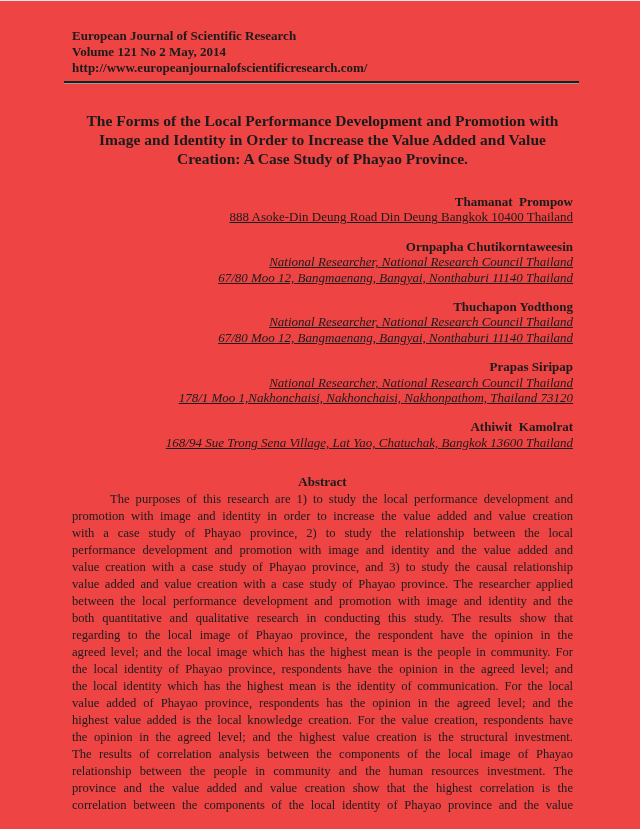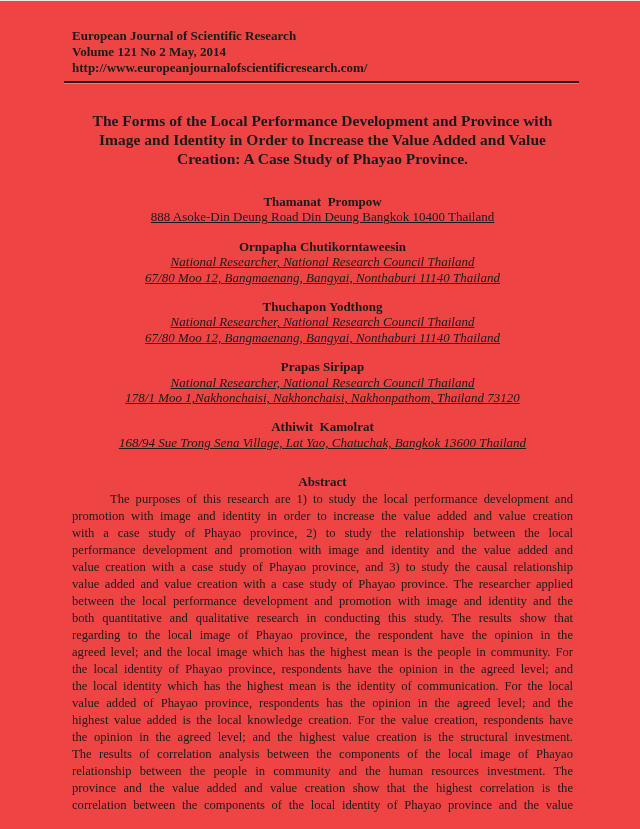--- a/index.html
+++ b/index.html
@@ -30,21 +30,21 @@
     margin: 27px 0 0 0;
     font-size: 15.5px;
     line-height: 19px;
     font-weight: bold;
     text-align: center;
   }
   .title-line { white-space: nowrap; }
 
   .authors {
     margin-top: 26px;
-    text-align: center;
+    text-align: right;
     font-size: 13px;
     line-height: 15.4px;
   }
   .author-block { margin-bottom: 14px; }
   .author-name { font-weight: bold; white-space: pre; }
   .author-line { white-space: nowrap; text-decoration: underline; }
   .author-line.italic { font-style: italic; }
 
   .abstract { margin-top: 24px; }
   .abs-head {
@@ -74,21 +74,21 @@
 
     <header class="journal-header">
       <div class="jh-line">European Journal of Scientific Research</div>
       <div class="jh-line">Volume 121 No 2 May, 2014</div>
       <div class="jh-line">http://www.europeanjournalofscientificresearch.com/</div>
     </header>
 
     <div class="rule"></div>
 
     <h1 class="title">
-        <div class="title-line">The Forms of the Local Performance Development and Province with</div>
+        <div class="title-line">The Forms of the Local Performance Development and Promotion with</div>
         <div class="title-line">Image and Identity in Order to Increase the Value Added and Value</div>
         <div class="title-line">Creation: A Case Study of Phayao Province.</div>
       </h1>
 
     <section class="authors">
         <div class="author-block">
           <div class="author-name">Thamanat  Prompow</div>
           <div class="author-line">888 Asoke-Din Deung Road Din Deung Bangkok 10400 Thailand</div>
         </div>
         <div class="author-block">

